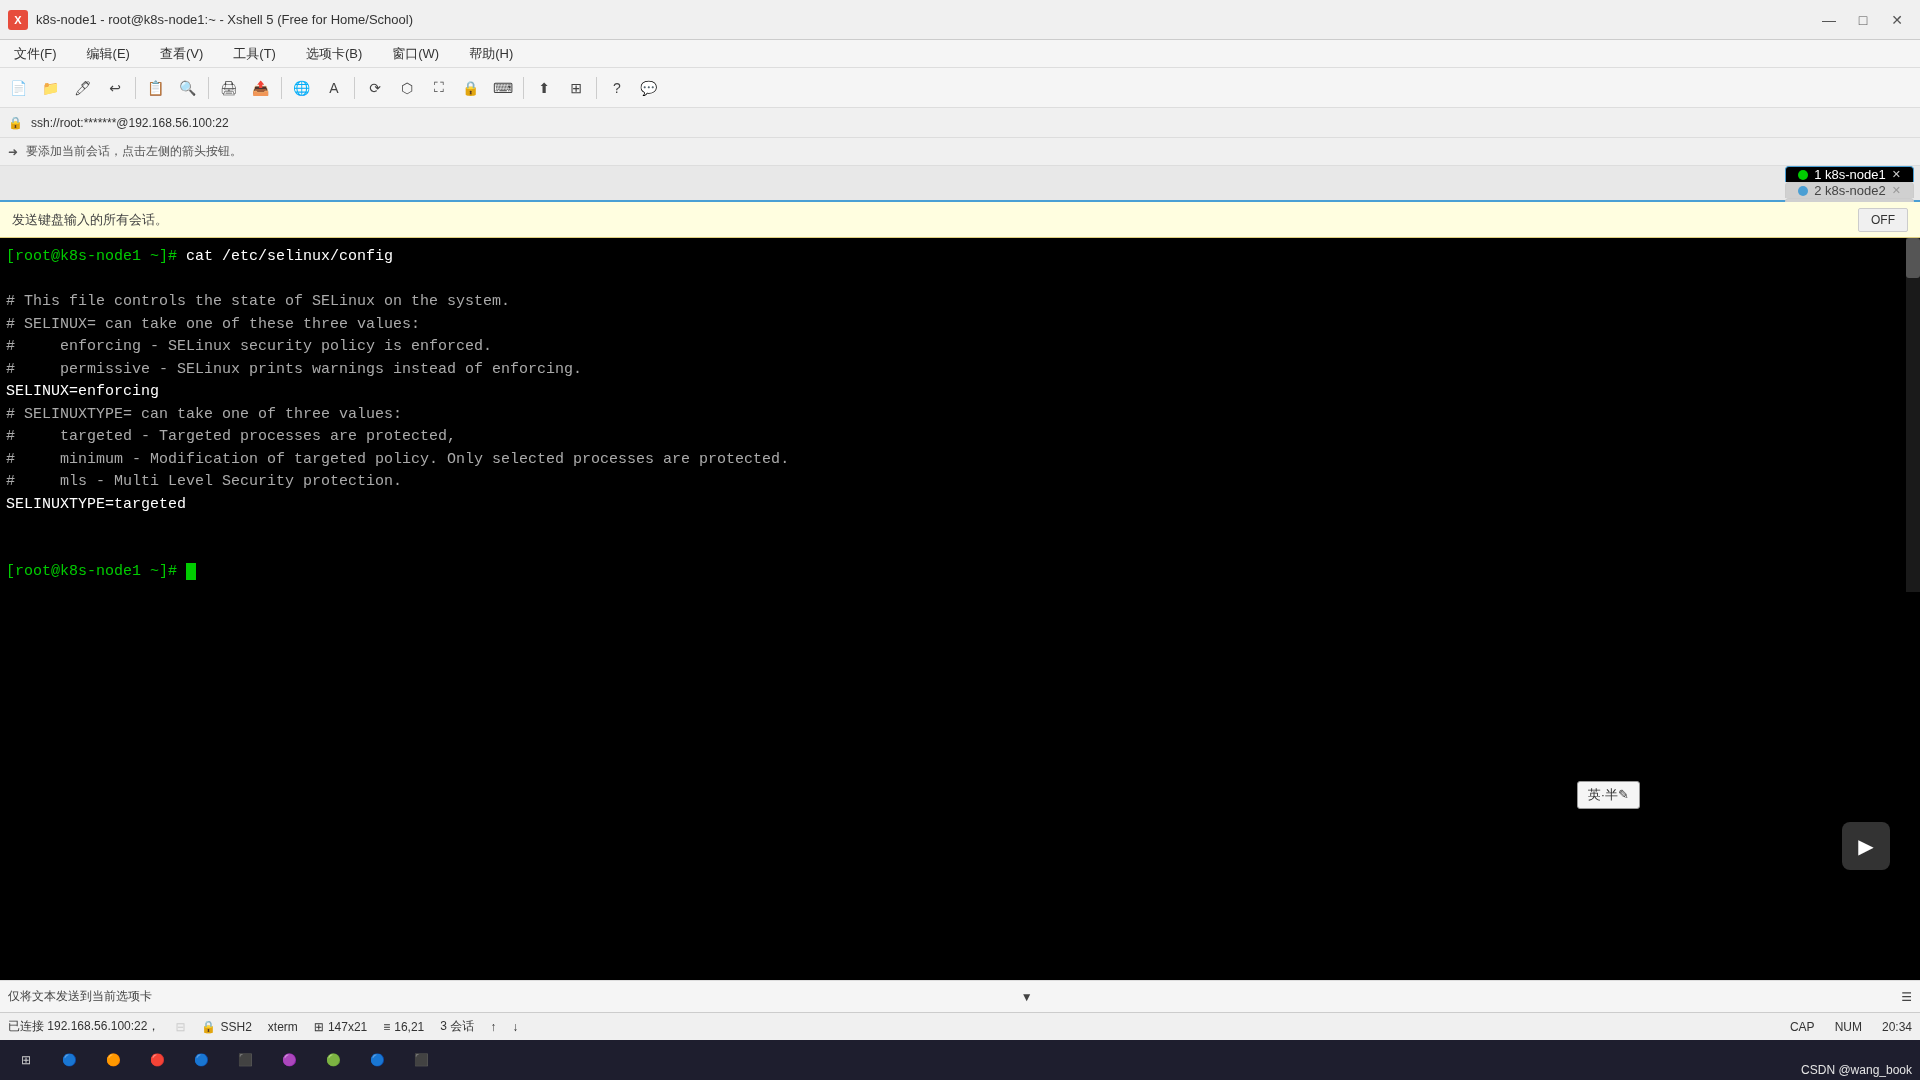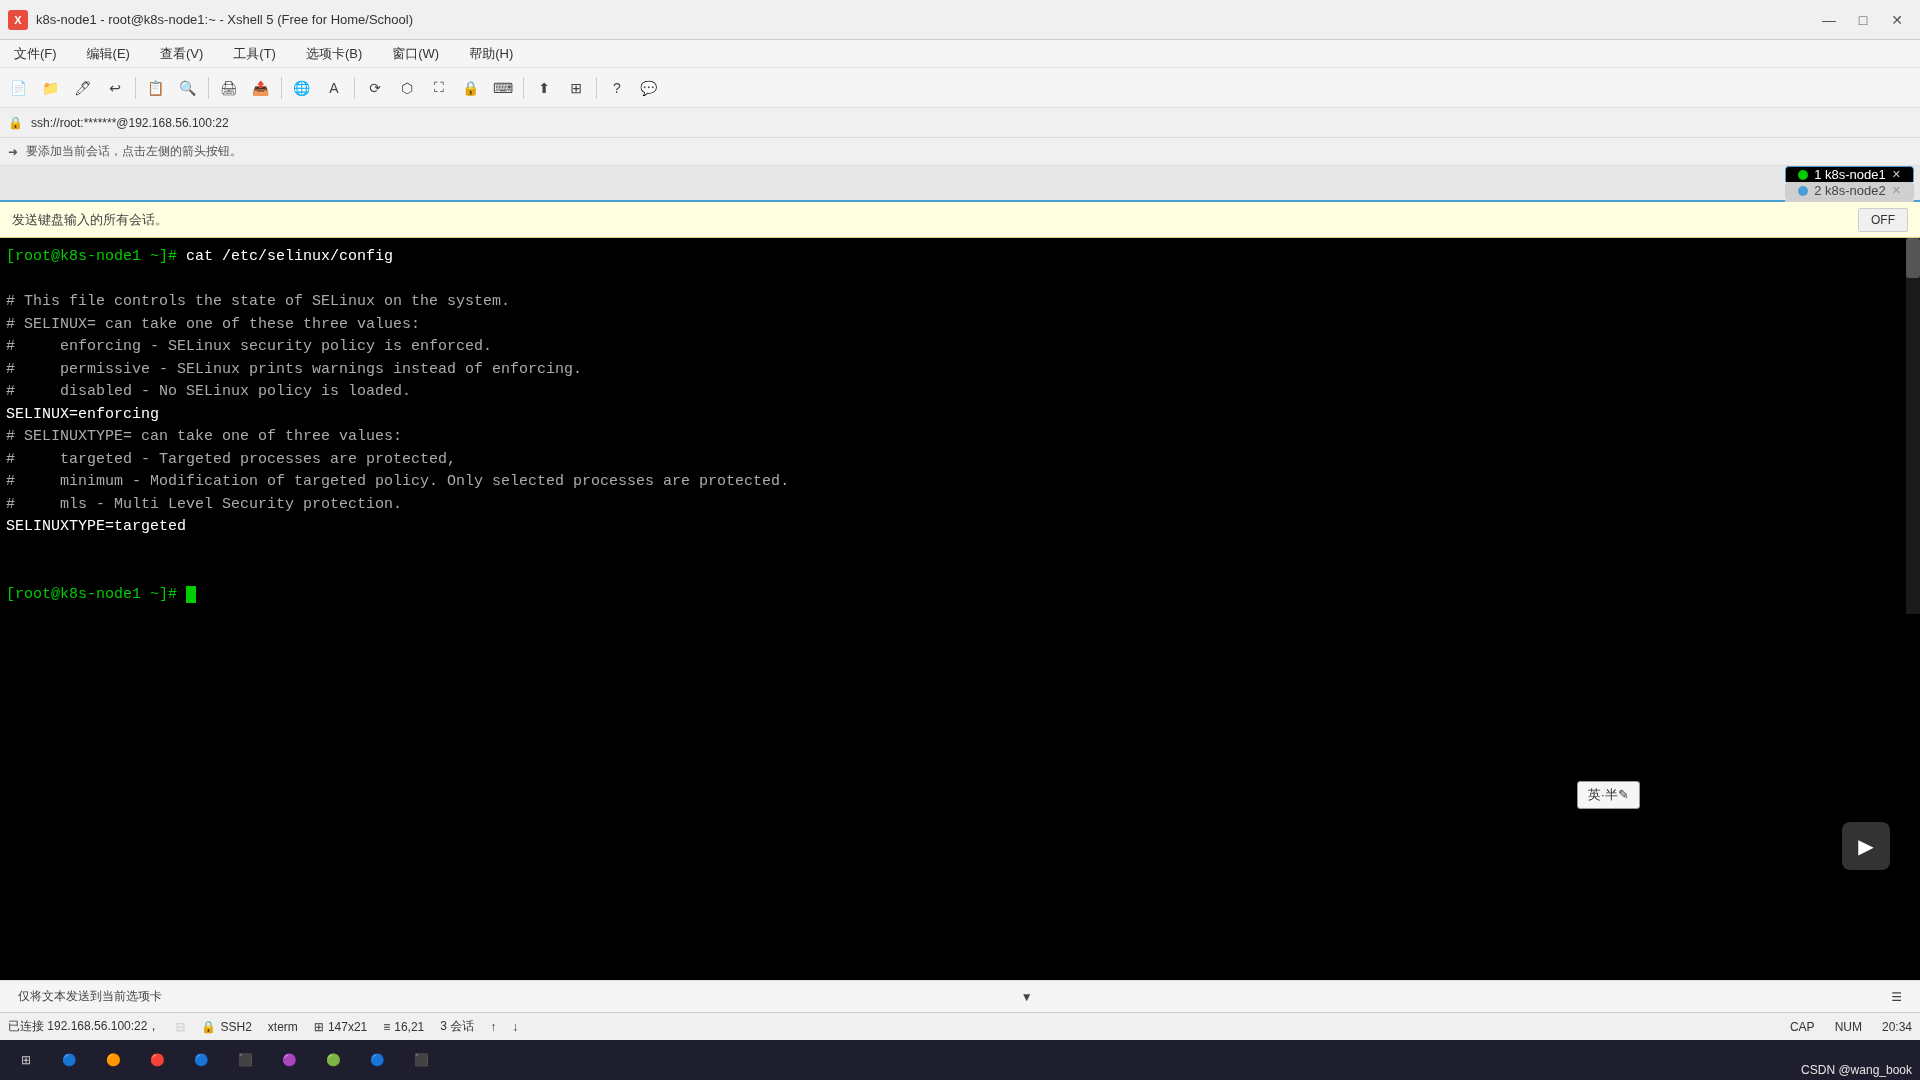--- a/index.html
+++ b/index.html
@@ -366,21 +366,21 @@
     }
 
     
     #send-bar {
       width: 100%;
       height: 32px;
       background: #f5f5f5;
       border-top: 1px solid #ddd;
       display: flex;
       align-items: center;
-      padding: 0 18px;
+      padding: 0 8px;
       font-size: 12px;
       color: #444;
       justify-content: space-between;
     }
 
     
     #taskbar {
       width: 100%;
       height: 40px;
       background: #1e1e2e;
@@ -513,21 +513,20 @@
       <div id="scroll-track">
         <div id="scroll-thumb"></div>
       </div>
 
       <span class="term-line"><span class="term-green">[root@k8s-node1 ~]# </span><span class="term-white">cat /etc/selinux/config</span></span>
       <span class="term-line"> </span>
       <span class="term-line term-comment"># This file controls the state of SELinux on the system.</span>
       <span class="term-line term-comment"># SELINUX= can take one of these three values:</span>
       <span class="term-line term-comment">#     enforcing - SELinux security policy is enforced.</span>
       <span class="term-line term-comment">#     permissive - SELinux prints warnings instead of enforcing.</span>
-      <span class="term-line term-comment">#     disabled - No SELinux policy is loaded.</span>
       <span class="term-line"><span class="term-white">SELINUX=enforcing</span></span>
       <span class="term-line term-comment"># SELINUXTYPE= can take one of three values:</span>
       <span class="term-line term-comment">#     targeted - Targeted processes are protected,</span>
       <span class="term-line term-comment">#     minimum - Modification of targeted policy. Only selected processes are protected.</span>
       <span class="term-line term-comment">#     mls - Multi Level Security protection.</span>
       <span class="term-line"><span class="term-white">SELINUXTYPE=targeted</span></span>
       <span class="term-line"> </span>
       <span class="term-line"> </span>
       <span class="term-line"><span class="term-green">[root@k8s-node1 ~]# </span><span class="cursor-block"></span></span>
     </div>

